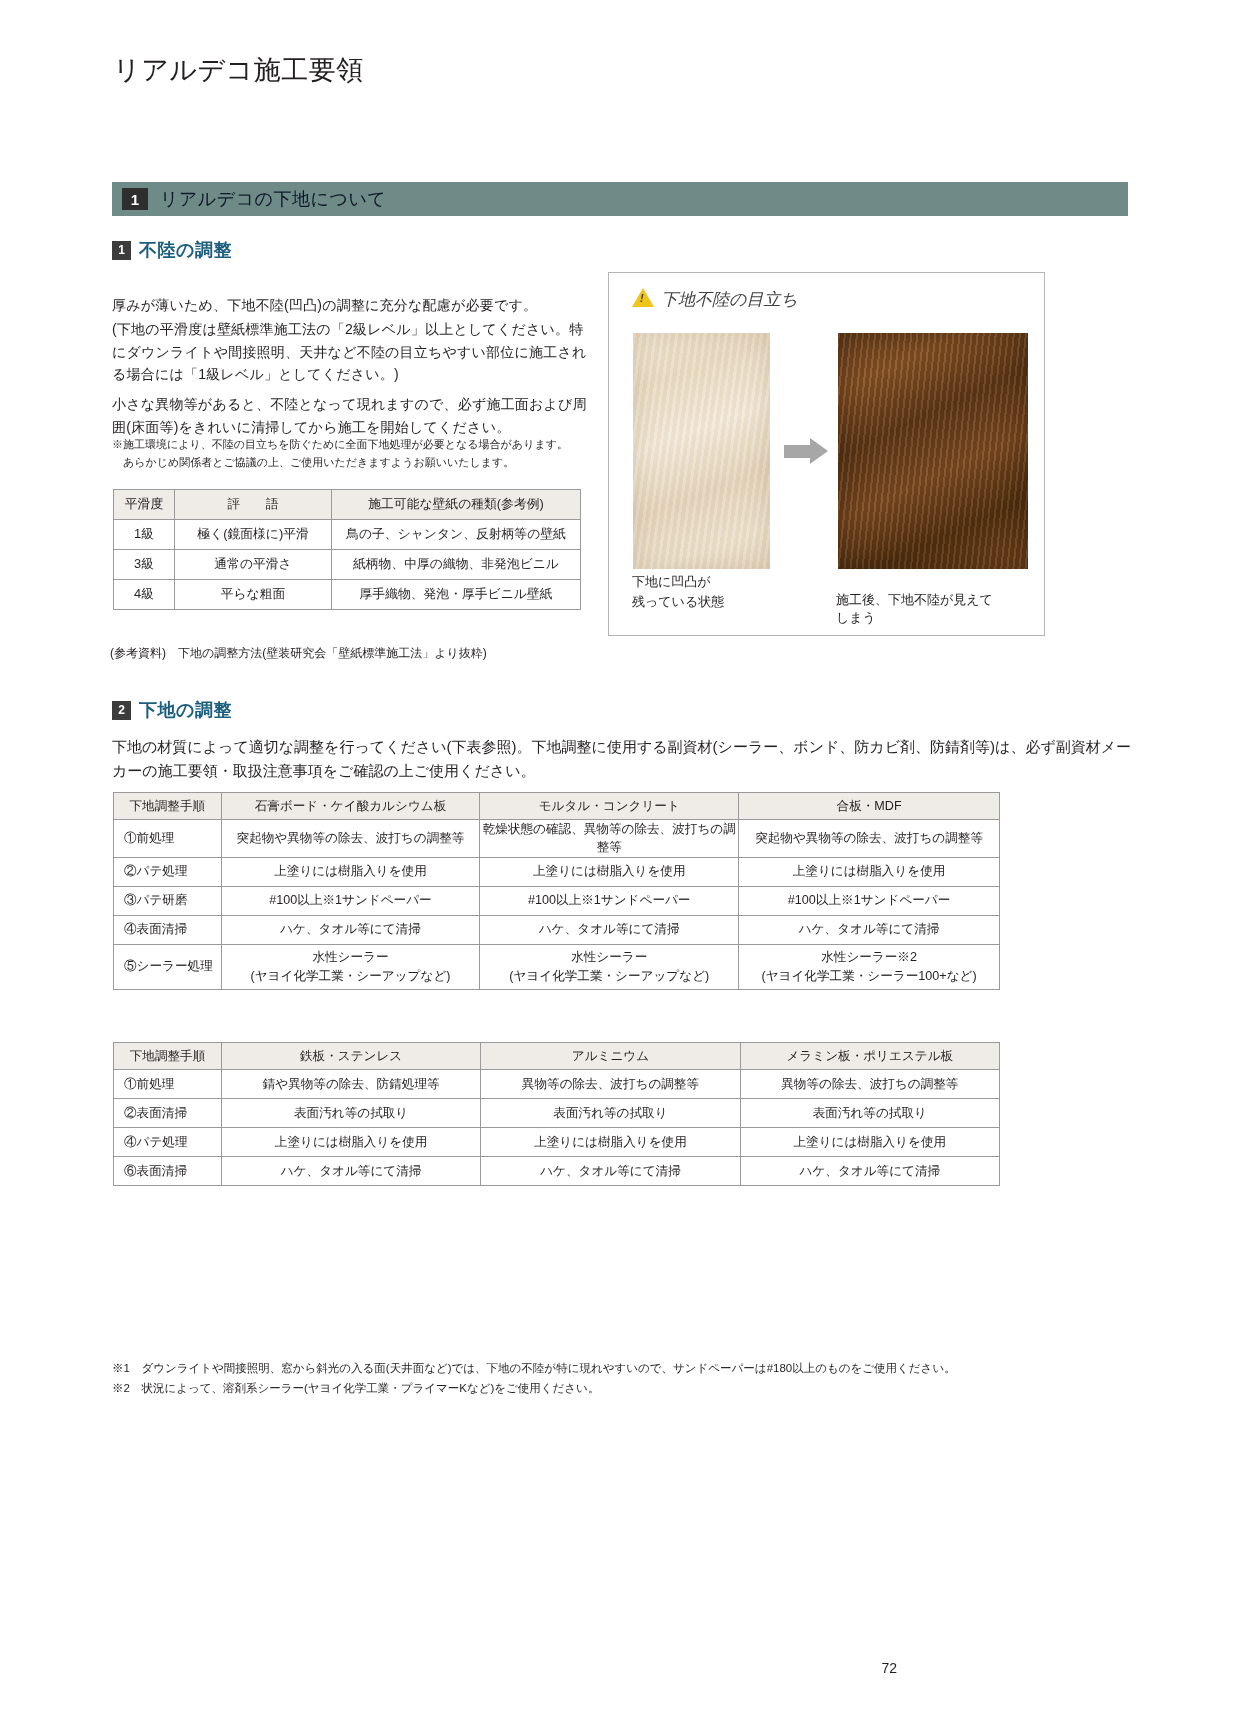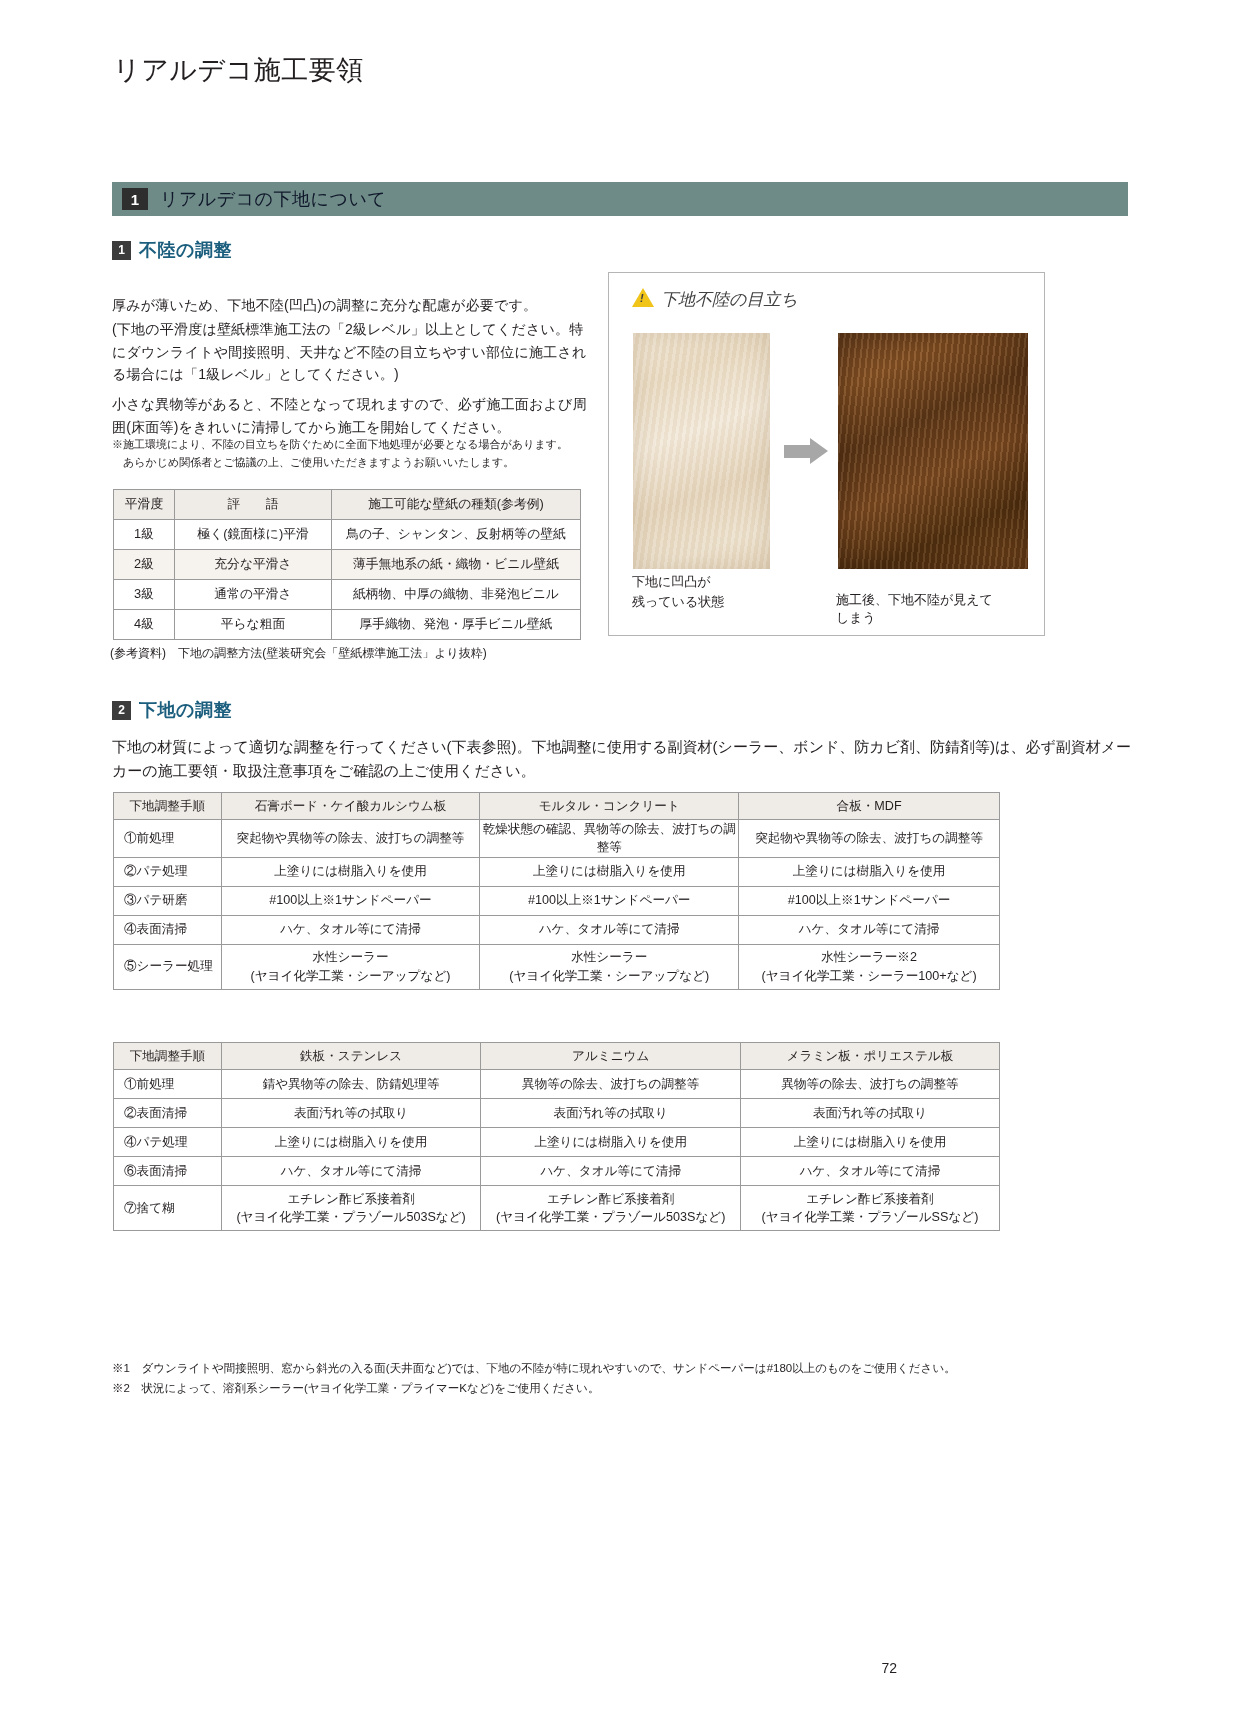--- a/index.html
+++ b/index.html
@@ -340,25 +340,20 @@
         <td class="c2">評　　語</td>
         <td class="c3">施工可能な壁紙の種類(参考例)</td>
       </tr>
     </thead>
     <tbody>
       <tr>
         <td>1級</td>
         <td>極く(鏡面様に)平滑</td>
         <td>鳥の子、シャンタン、反射柄等の壁紙</td>
       </tr>
-      <tr class="alt">
-        <td>2級</td>
-        <td>充分な平滑さ</td>
-        <td>薄手無地系の紙・織物・ビニル壁紙</td>
-      </tr>
       <tr>
         <td>3級</td>
         <td>通常の平滑さ</td>
         <td>紙柄物、中厚の織物、非発泡ビニル</td>
       </tr>
       <tr>
         <td>4級</td>
         <td>平らな粗面</td>
         <td>厚手織物、発泡・厚手ビニル壁紙</td>
       </tr>
@@ -458,29 +453,20 @@
         <td>上塗りには樹脂入りを使用</td>
         <td>上塗りには樹脂入りを使用</td>
         <td>上塗りには樹脂入りを使用</td>
       </tr>
       <tr class="one">
         <td class="col0">⑥表面清掃</td>
         <td>ハケ、タオル等にて清掃</td>
         <td>ハケ、タオル等にて清掃</td>
         <td>ハケ、タオル等にて清掃</td>
       </tr>
-      <tr class="two">
-        <td class="col0">⑦捨て糊</td>
-        <td style="white-space:pre-line;">エチレン酢ビ系接着剤
-(ヤヨイ化学工業・プラゾール503Sなど)</td>
-        <td style="white-space:pre-line;">エチレン酢ビ系接着剤
-(ヤヨイ化学工業・プラゾール503Sなど)</td>
-        <td style="white-space:pre-line;">エチレン酢ビ系接着剤
-(ヤヨイ化学工業・プラゾールSSなど)</td>
-      </tr>
     </tbody>
   </table>
 
   <div class="footnotes">
     <span class="fn">※1　ダウンライトや間接照明、窓から斜光の入る面(天井面など)では、下地の不陸が特に現れやすいので、サンドペーパーは#180以上のものをご使用ください。</span>
     <span class="fn">※2　状況によって、溶剤系シーラー(ヤヨイ化学工業・プライマーKなど)をご使用ください。</span>
   </div>
 
   <div class="page-num">72</div>
 </div>

